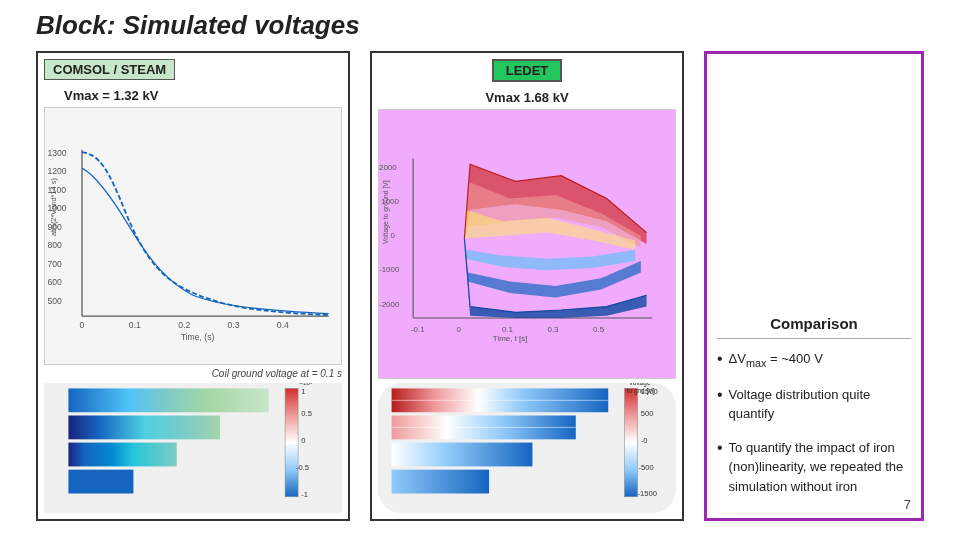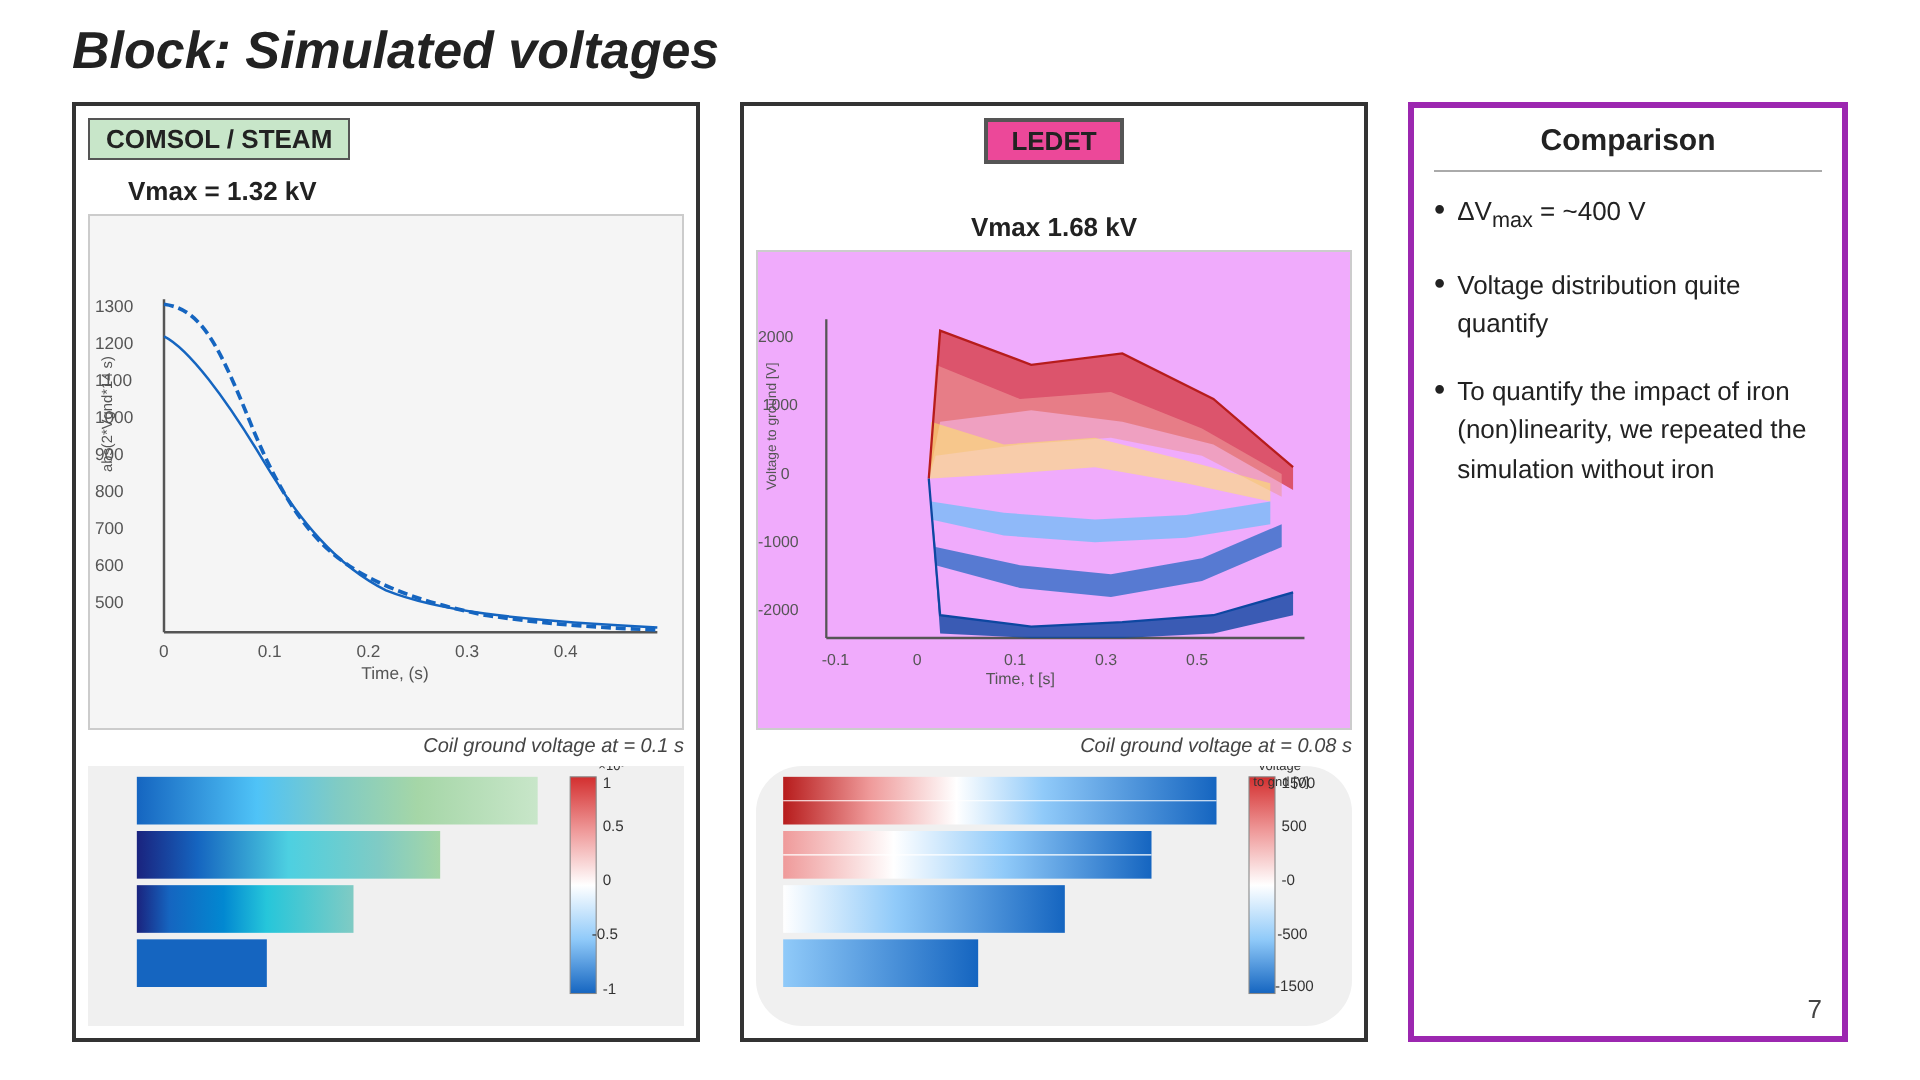--- a/index.html
+++ b/index.html
@@ -96,28 +96,28 @@
     .middle-panel {
       flex: 1;
       border: 2px solid #333;
       display: flex;
       flex-direction: column;
       padding: 6px;
       position: relative;
     }
 
     .ledet-badge {
-      background: #ec4899;
+      background: #22c55e;
       border: 2px solid #555;
       display: inline-block;
       padding: 2px 12px;
       font-size: 13px;
       font-weight: bold;
       color: #222;
-      margin-bottom: 20px;
+      margin-bottom: 4px;
       align-self: center;
     }
 
     .vmax-label-ledet {
       font-size: 13px;
       font-weight: bold;
       color: #222;
       margin: 4px auto;
       text-align: right;
     }
@@ -144,20 +144,21 @@
     }
 
     
     .right-panel {
       width: 220px;
       border: 3px solid #9c27b0;
       display: flex;
       flex-direction: column;
       padding: 8px 10px;
       position: relative;
+      justify-content: flex-end;
     }
 
     .comparison-title {
       font-size: 15px;
       font-weight: bold;
       color: #222;
       text-align: center;
       border-bottom: 1px solid #aaa;
       padding-bottom: 6px;
       margin-bottom: 10px;
@@ -338,21 +339,20 @@
           <path d="M75,80 L76,55 L108,65 L148,62 L188,72 L225,82 L225,90 L188,82 L148,75 L108,78 L76,80Z" fill="#ffee58" opacity="0.5"></path>
           <path d="M75,80 L76,90 L108,95 L148,98 L188,96 L225,90 L225,100 L188,106 L148,108 L108,105 L76,98 L75,80Z" fill="#4fc3f7" opacity="0.6"></path>
           <path d="M75,80 L78,110 L115,118 L155,122 L195,115 L230,100 L230,110 L195,125 L155,132 L115,128 L78,118 L75,80Z" fill="#1565c0" opacity="0.7"></path>
           <path d="M75,80 L80,140 L120,145 L160,143 L200,140 L235,130 L235,140 L200,148 L160,150 L120,150 L80,148 L75,80Z" fill="#0d47a1" opacity="0.8"></path>
 
           <path d="M75,80 L80,15 L120,30 L160,25 L200,45 L235,75" stroke="#b71c1c" stroke-width="1" fill="none"></path>
           <path d="M75,80 L80,140 L120,145 L160,143 L200,140 L235,130" stroke="#0d47a1" stroke-width="1" fill="none"></path>
         </svg>
       </div>
 
-      <div class="coil-label">Coil ground voltage at = 0.08 s</div>
 
       <div class="heatmap-bottom-middle">
         <svg class="heatmap-svg" viewBox="0 0 260 120">
           <defs>
             <linearGradient id="cbar2" x1="0" y1="0" x2="0" y2="1">
               <stop offset="0%" stop-color="#d32f2f"></stop>
               <stop offset="25%" stop-color="#ef9a9a"></stop>
               <stop offset="50%" stop-color="#ffffff"></stop>
               <stop offset="75%" stop-color="#90caf9"></stop>
               <stop offset="100%" stop-color="#1565c0"></stop>

